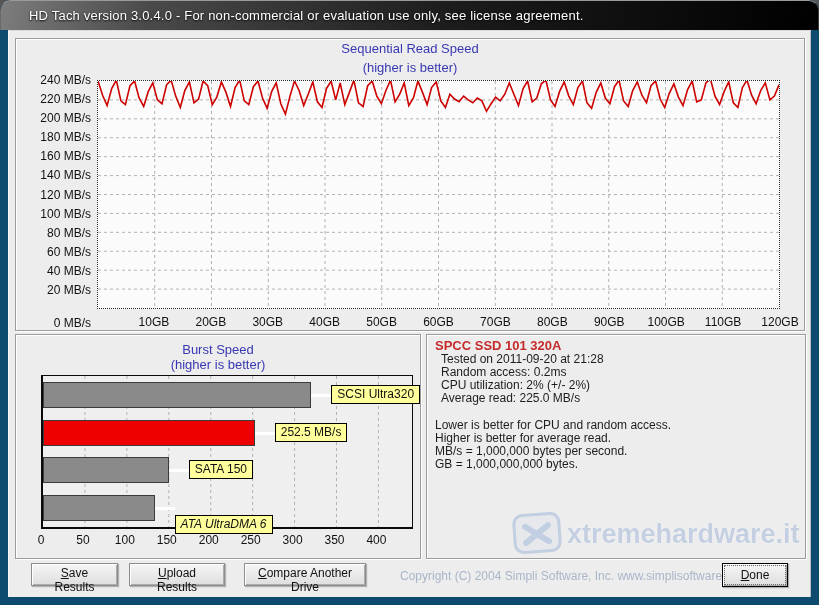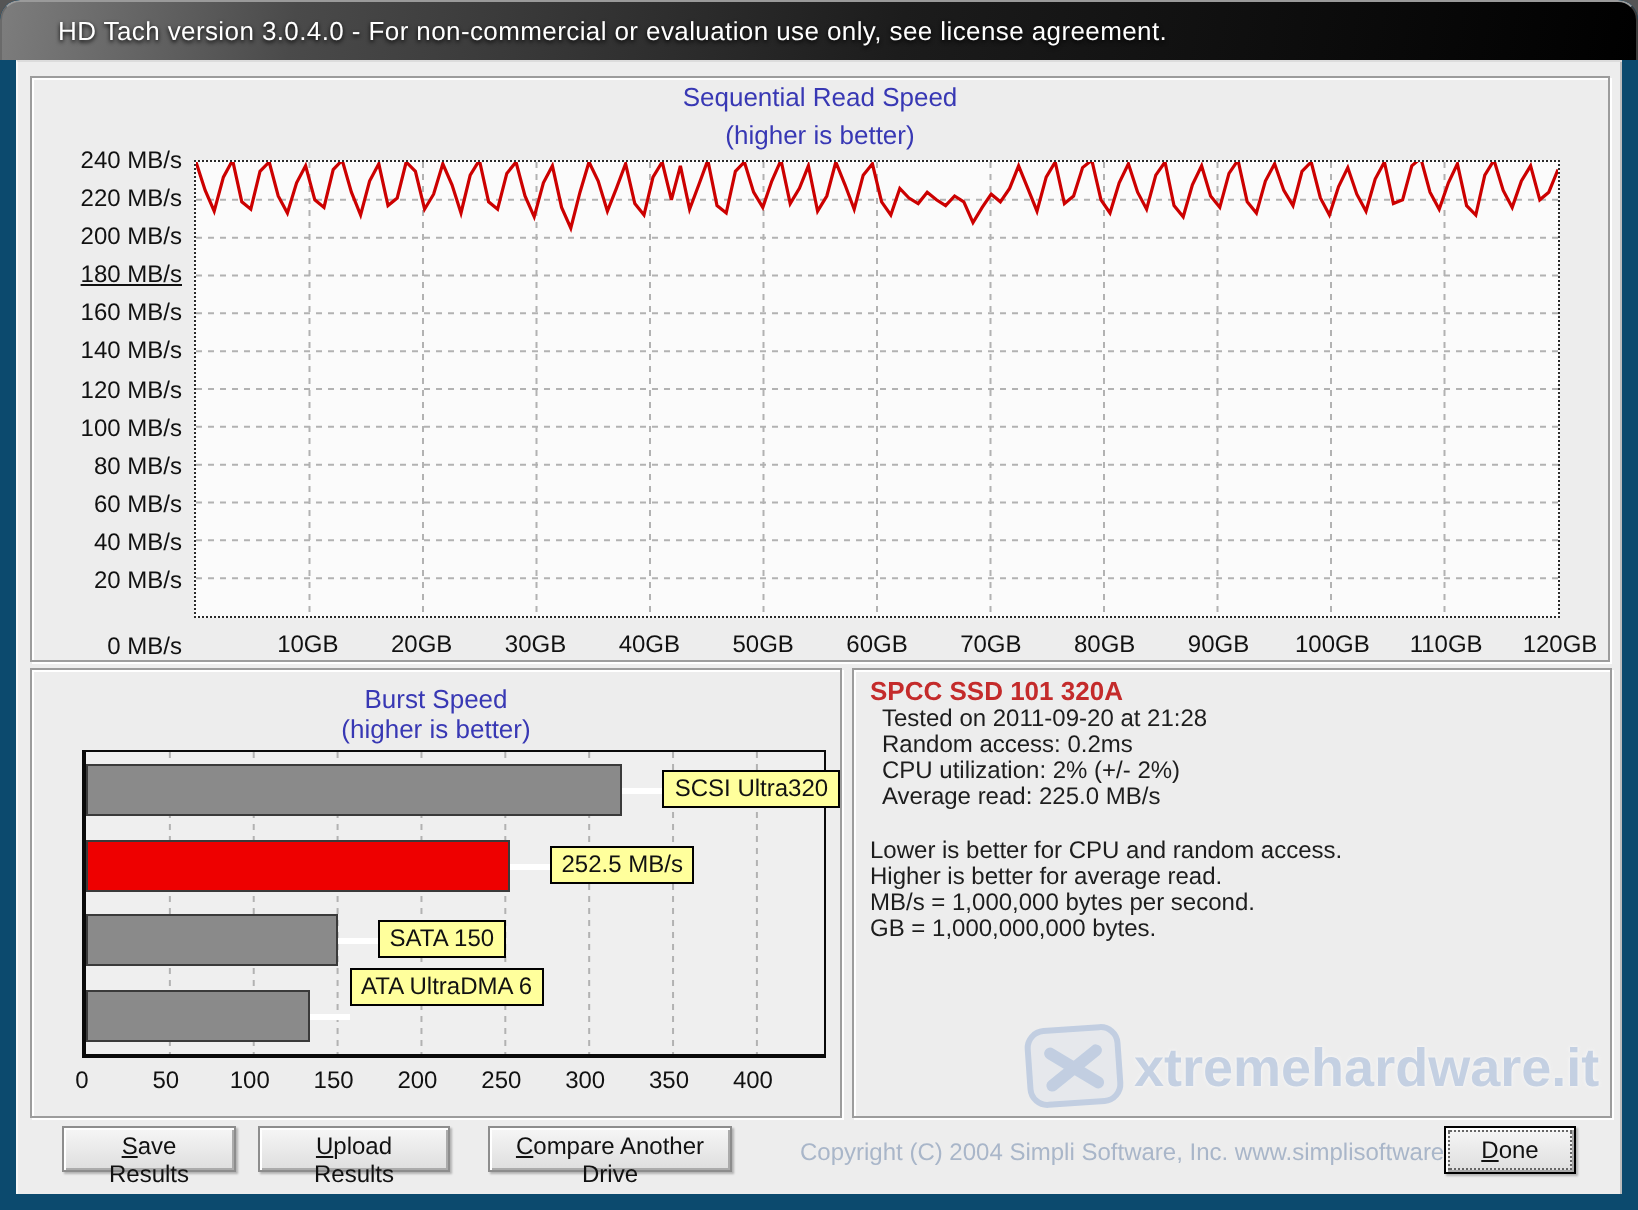--- a/index.html
+++ b/index.html
@@ -159,21 +159,21 @@
             <line x1="510.75" y1="0" x2="510.75" y2="227" stroke="#b2b2b2" stroke-width="1" stroke-dasharray="3,3"></line>
             <line x1="567.5" y1="0" x2="567.5" y2="227" stroke="#b2b2b2" stroke-width="1" stroke-dasharray="3,3"></line>
             <line x1="624.25" y1="0" x2="624.25" y2="227" stroke="#b2b2b2" stroke-width="1" stroke-dasharray="3,3"></line>
             <polyline points="0.0,0.0 4.6,14.2 9.1,24.6 13.7,7.6 18.3,-0.9 22.9,19.9 27.4,23.6 32.0,4.7 36.6,0.0 41.1,17.0 45.7,25.5 50.3,10.4 54.8,1.9 59.4,18.9 64.0,22.7 68.6,3.8 73.1,-0.9 77.7,15.1 82.3,26.5 86.8,9.5 91.4,0.9 96.0,21.8 100.6,18.0 105.1,0.0 109.7,4.7 114.3,23.6 118.8,16.1 123.4,0.9 128.0,11.4 132.5,25.5 137.1,6.6 141.7,-0.9 146.3,19.9 150.8,23.6 155.4,5.7 160.0,0.0 164.5,17.0 169.1,27.4 173.7,10.4 178.2,1.9 182.8,22.7 187.4,33.1 192.0,15.1 196.5,0.0 201.1,9.5 205.7,24.6 210.2,13.2 214.8,0.9 219.4,20.8 224.0,26.5 228.5,7.6 233.1,0.0 237.7,18.9 242.2,1.9 246.8,23.6 251.4,11.4 255.9,-0.9 260.5,21.8 265.1,25.5 269.7,4.7 274.2,0.0 278.8,15.1 283.4,22.7 287.9,9.5 292.5,-0.9 297.1,20.8 301.7,13.2 306.2,1.9 310.8,24.6 315.4,17.0 319.9,0.0 324.5,11.4 329.1,23.6 333.6,6.6 338.2,0.9 342.8,19.9 347.4,26.5 351.9,13.2 356.5,18.0 361.1,20.8 365.6,15.1 370.2,18.9 374.8,21.8 379.3,17.0 383.9,19.9 388.5,30.3 393.1,22.7 397.6,16.1 402.2,19.9 406.8,13.2 411.3,1.9 415.9,13.2 420.5,24.6 425.1,7.6 429.6,0.0 434.2,20.8 438.8,17.0 443.3,2.8 447.9,-0.9 452.5,18.9 457.0,25.5 461.6,10.4 466.2,0.9 470.8,15.1 475.3,23.6 479.9,6.6 484.5,0.0 489.0,21.8 493.6,27.4 498.2,11.4 502.8,1.9 507.3,17.0 511.9,22.7 516.5,5.7 521.0,-0.9 525.6,19.9 530.2,25.5 534.7,9.5 539.3,0.9 543.9,14.2 548.5,21.8 553.0,4.7 557.6,0.0 562.2,18.0 566.7,26.5 571.3,12.3 575.9,2.8 580.4,16.1 585.0,24.6 589.6,8.5 594.2,0.0 598.7,20.8 603.3,18.9 607.9,1.9 612.4,-1.9 617.0,15.1 621.6,23.6 626.2,10.4 630.7,0.9 635.3,21.8 639.9,26.5 644.4,6.6 649.0,-0.9 653.6,14.2 658.1,22.7 662.7,9.5 667.3,1.9 671.9,18.9 676.4,15.1 681.0,3.8" fill="none" stroke="#cc0000" stroke-width="1.6"></polyline>
           </svg>
       </div>
       <div id="seq-yticks">
           <div class="ytick" style="top: 34px;">240 MB/s</div>
           <div class="ytick" style="top: 53.0833px;">220 MB/s</div>
           <div class="ytick" style="top: 72.1667px;">200 MB/s</div>
-          <div class="ytick" style="top: 91.25px; text-decoration: underline;">180 MB/s</div>
+          <div class="ytick" style="top: 91.25px;">180 MB/s</div>
           <div class="ytick" style="top: 110.333px;">160 MB/s</div>
           <div class="ytick" style="top: 129.417px;">140 MB/s</div>
           <div class="ytick" style="top: 148.5px;">120 MB/s</div>
           <div class="ytick" style="top: 167.583px;">100 MB/s</div>
           <div class="ytick" style="top: 186.667px;">80 MB/s</div>
           <div class="ytick" style="top: 205.75px;">60 MB/s</div>
           <div class="ytick" style="top: 224.833px;">40 MB/s</div>
           <div class="ytick" style="top: 243.917px;">20 MB/s</div>
           <div class="ytick" style="top: 277px; text-align: right;">0 MB/s</div>
         </div>
@@ -211,21 +211,21 @@
           <div class="bar" style="top: 5.875px; width: 268.364px; height: 26px; background: rgb(138, 138, 138);"></div>
           <div class="bar-label" style="left: 288.364px; top: 8.875px;">SCSI Ultra320</div>
           <div class="leader" style="left: 211.756px; top: 55.625px; width: 20px;"></div>
           <div class="bar" style="top: 43.625px; width: 211.756px; height: 26px; background: rgb(238, 0, 0);"></div>
           <div class="bar-label" style="left: 231.756px; top: 46.625px;">252.5 MB/s</div>
           <div class="leader" style="left: 125.795px; top: 93.375px; width: 20px;"></div>
           <div class="bar" style="top: 81.375px; width: 125.795px; height: 26px; background: rgb(138, 138, 138);"></div>
           <div class="bar-label" style="left: 145.795px; top: 84.375px;">SATA 150</div>
           <div class="leader" style="left: 111.539px; top: 131.125px; width: 20px;"></div>
           <div class="bar" style="top: 119.125px; width: 111.539px; height: 26px; background: rgb(138, 138, 138);"></div>
-          <div class="bar-label" style="left: 131.539px; top: 108px;">ATA UltraDMA 6</div>
+          <div class="bar-label" style="left: 131.539px; top: 139px; font-style: italic;">ATA UltraDMA 6</div>
         </div>
       <div id="burst-xticks">
           <div class="xtick-burst" style="left: 25px;">0</div>
           <div class="xtick-burst" style="left: 66.9318px;">50</div>
           <div class="xtick-burst" style="left: 108.864px;">100</div>
           <div class="xtick-burst" style="left: 150.795px;">150</div>
           <div class="xtick-burst" style="left: 192.727px;">200</div>
           <div class="xtick-burst" style="left: 234.659px;">250</div>
           <div class="xtick-burst" style="left: 276.591px;">300</div>
           <div class="xtick-burst" style="left: 318.523px;">350</div>

